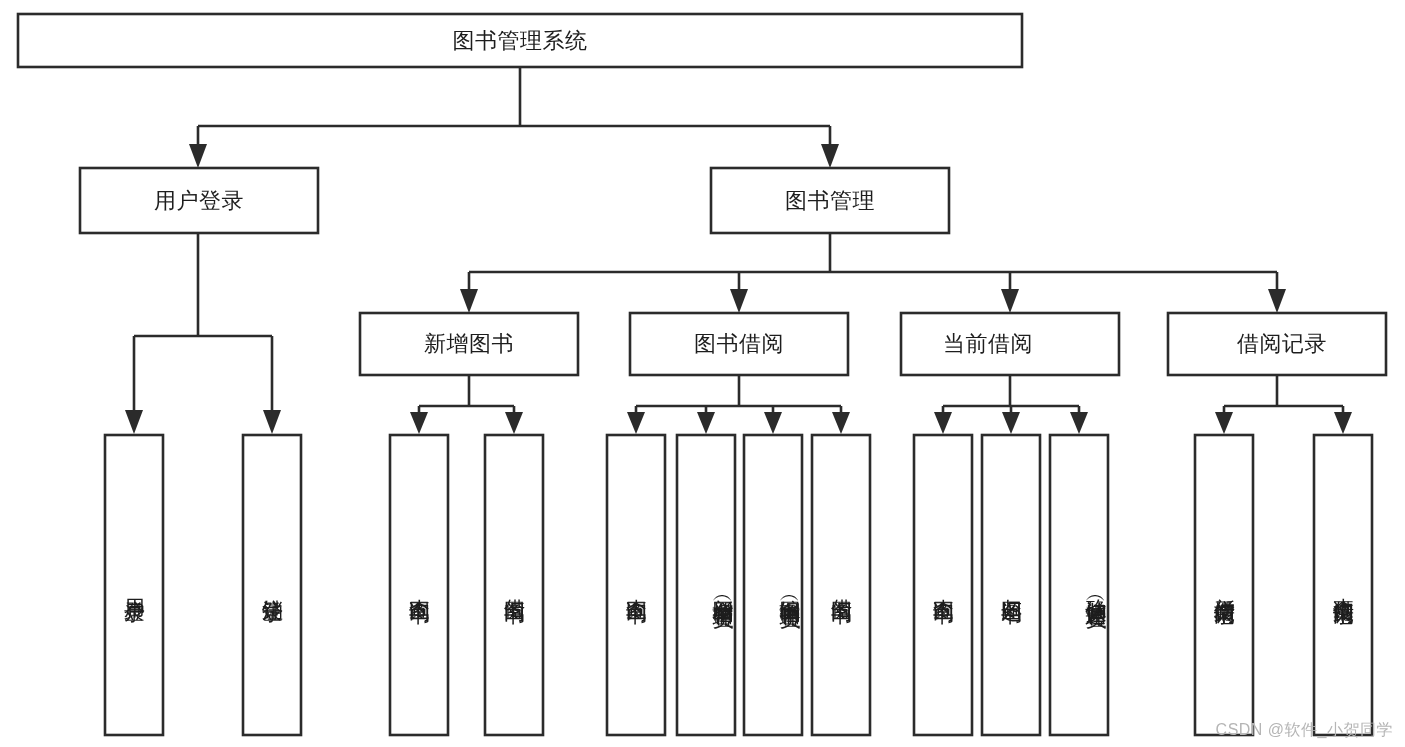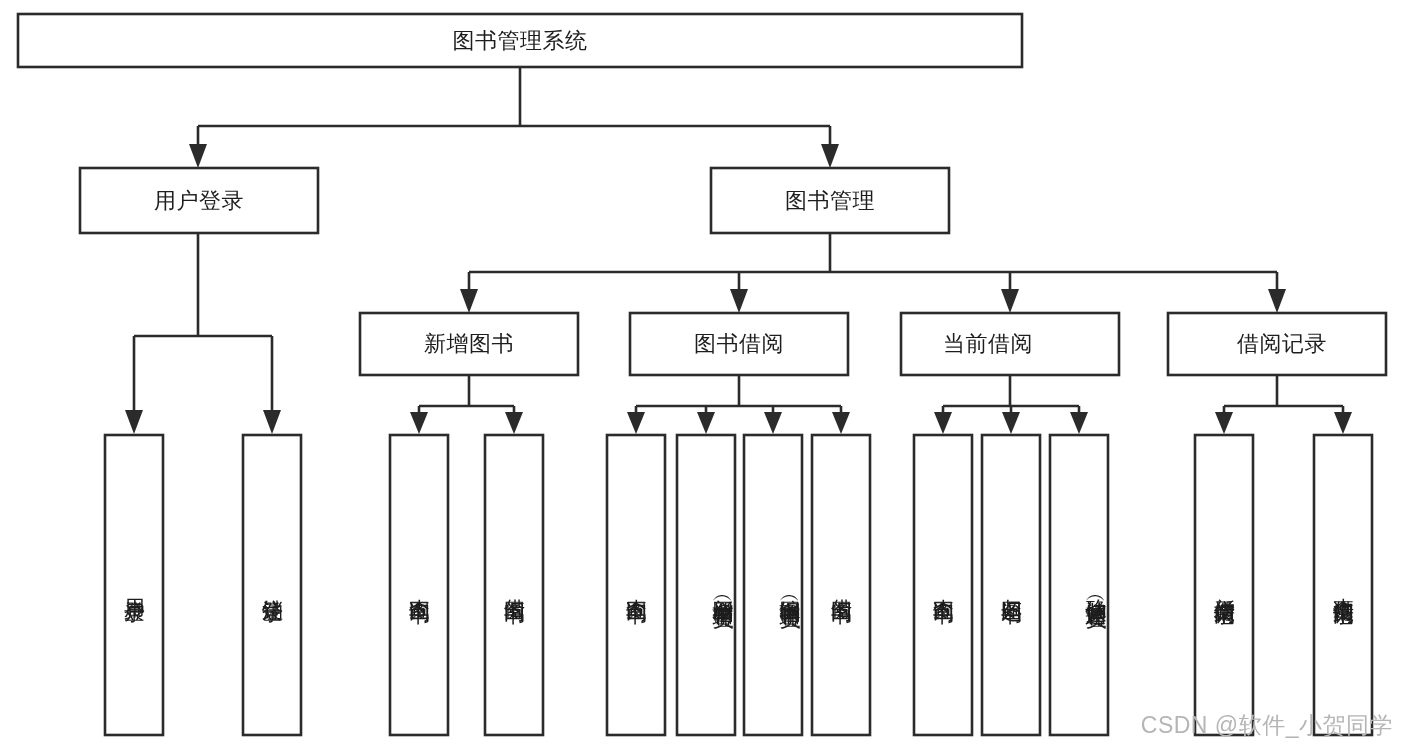--- a/index.html
+++ b/index.html
@@ -64,21 +64,21 @@
     color: #1d1d1d;
     letter-spacing: 0.5px;
     white-space: nowrap;
     pointer-events: none;
   }
   #watermark {
     position: absolute;
     right: 12px;
     bottom: 6px;
     font-family: "Liberation Sans", "DejaVu Sans", sans-serif;
-    font-size: 23px;
+    font-size: 16px;
     color: #b5b5b5;
     letter-spacing: 0.5px;
     white-space: nowrap;
   }
 </style>
 </head>
 <body>
 
 <div id="diagram-root">
 

